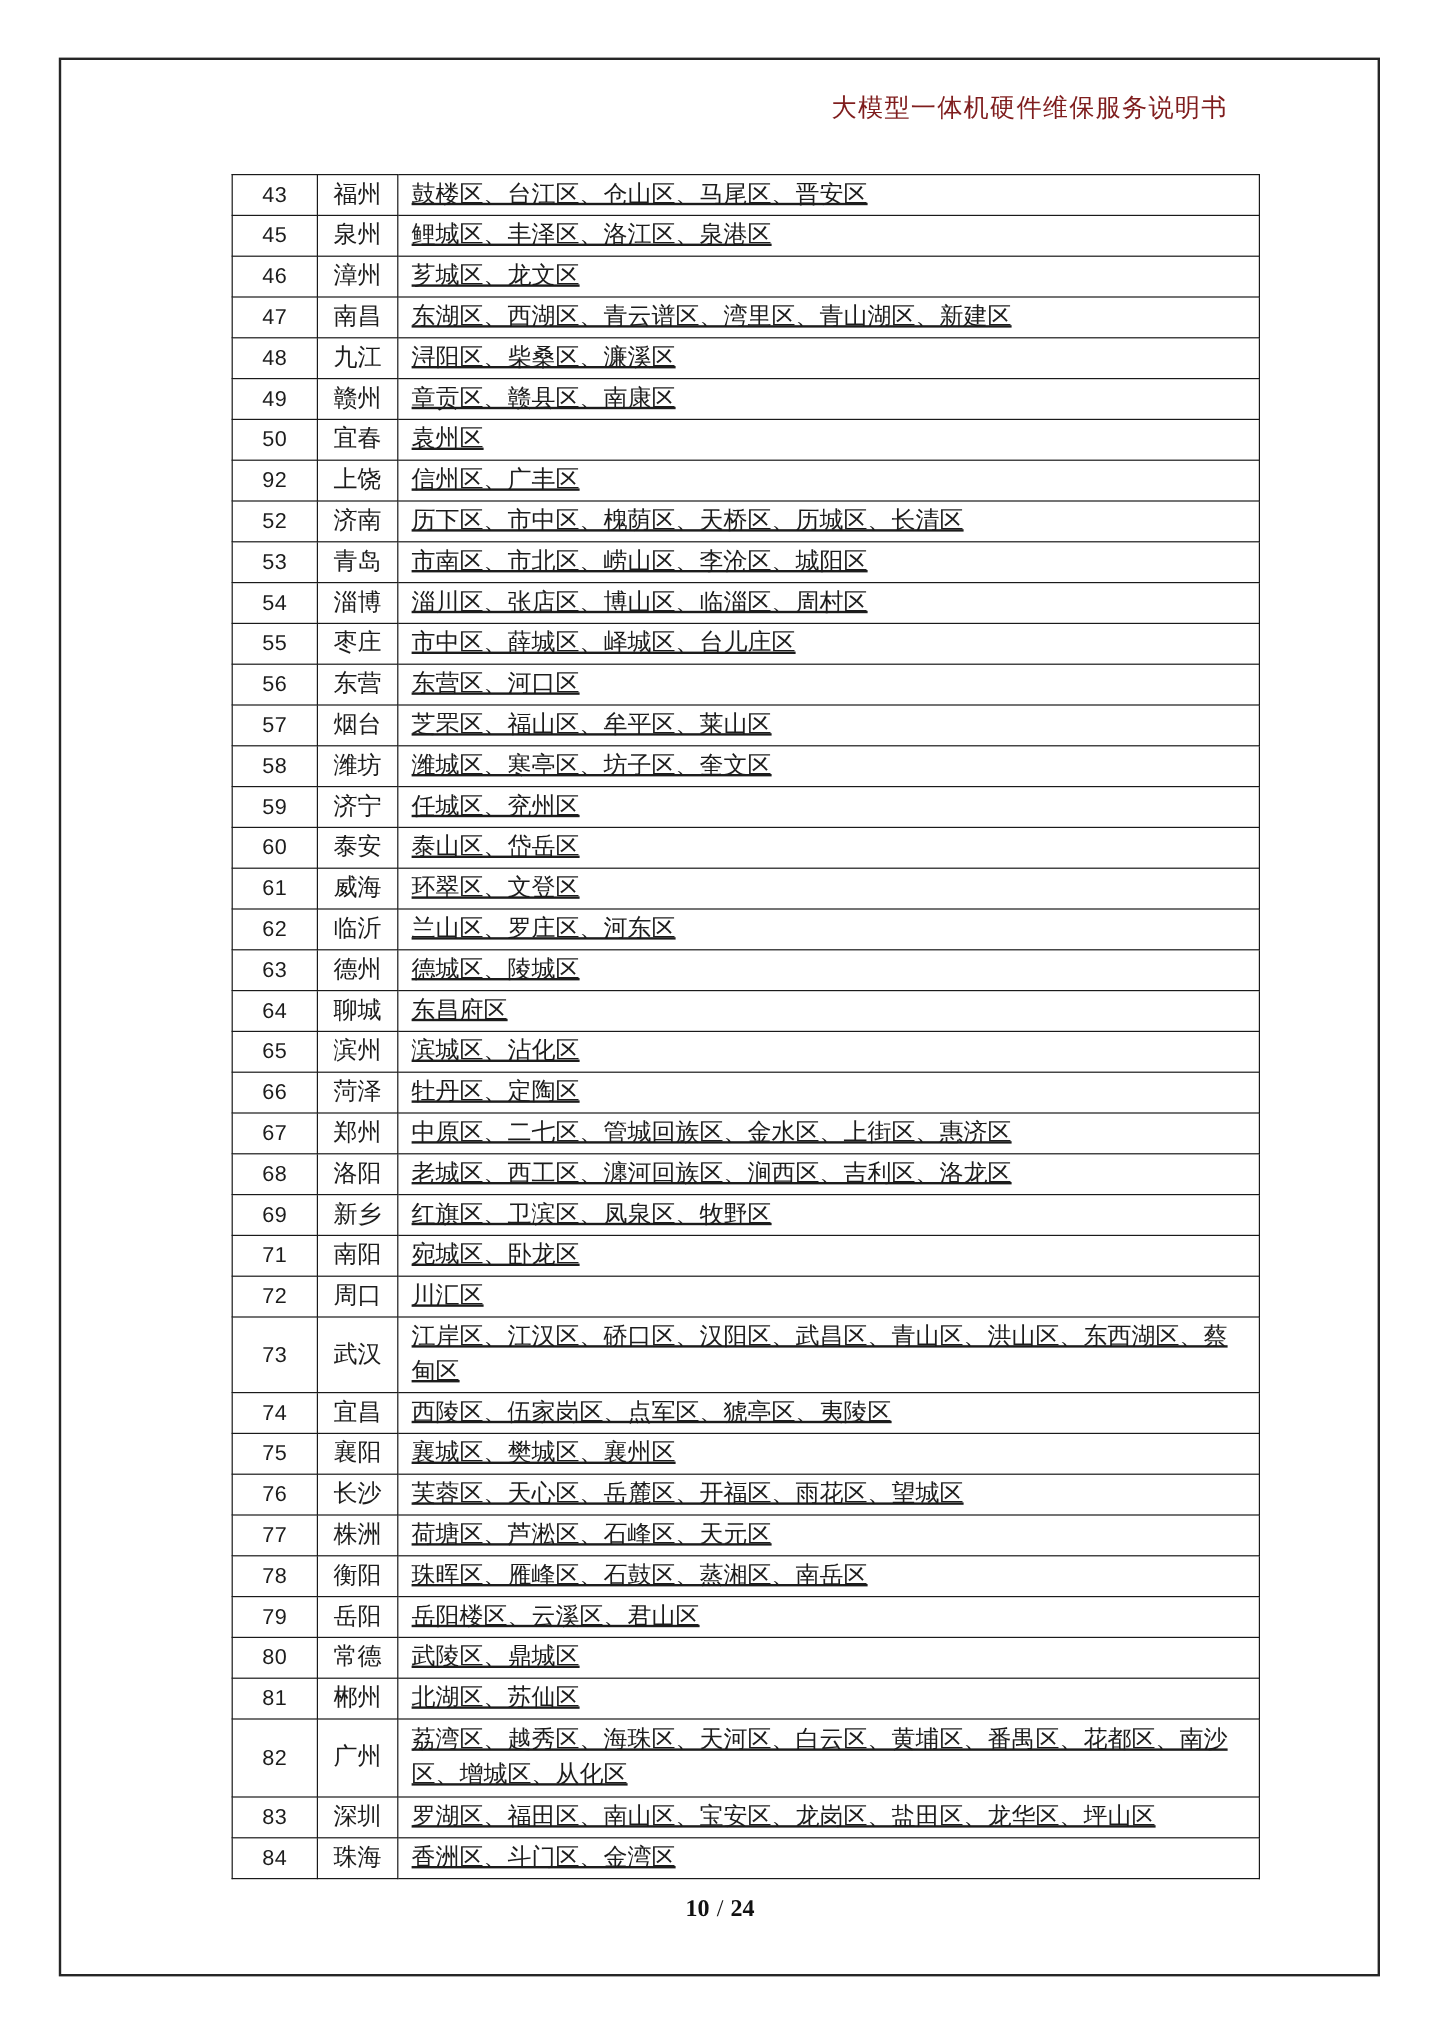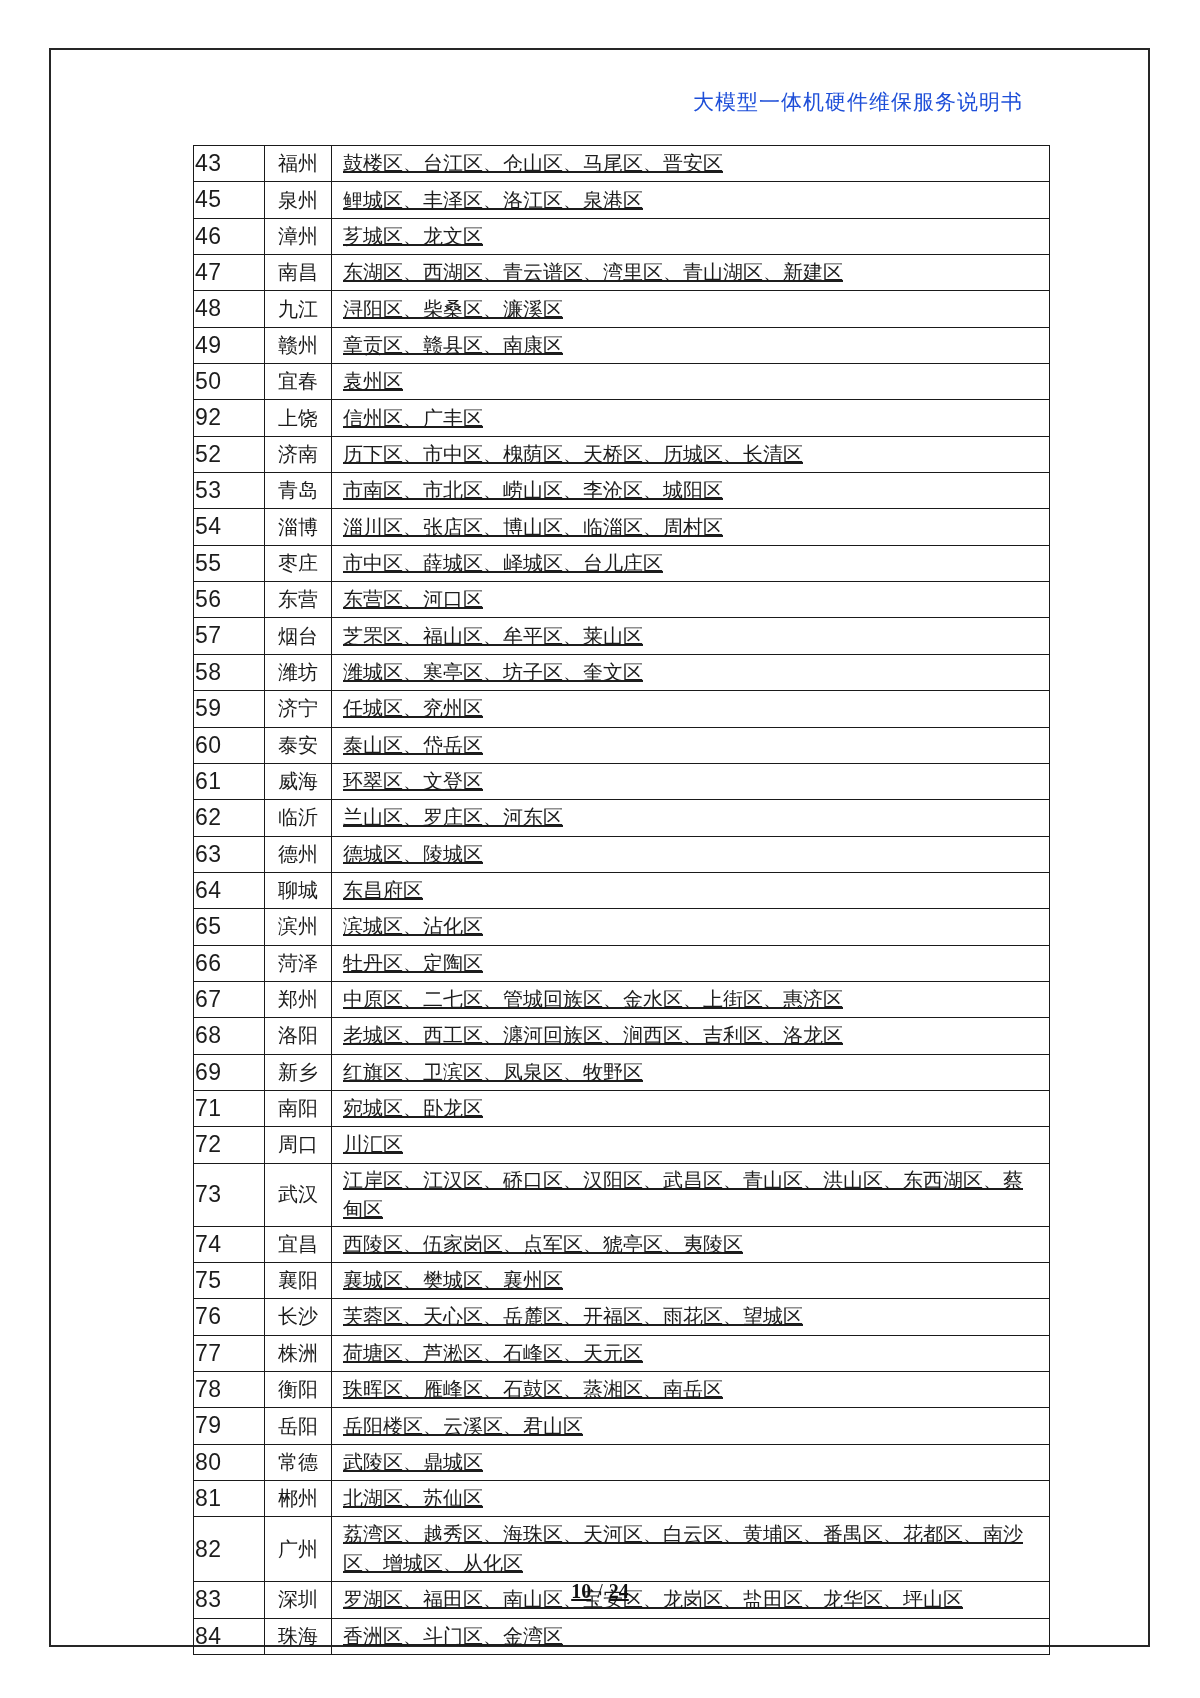--- a/index.html
+++ b/index.html
@@ -18,28 +18,28 @@
     left: 49px;
     top: 48px;
     width: 1101px;
     height: 1599px;
     border: 2px solid #262626;
     box-sizing: border-box;
     background: #ffffff;
   }
   .doc-header {
     position: absolute;
-    top: 88px;
+    top: 76px;
     left: 0;
     width: 1023px;
     text-align: right;
     font-family: "Liberation Serif", "DejaVu Serif", serif;
     font-size: 21px;
     letter-spacing: 1px;
-    color: #1d4ed8;
+    color: #7f1d1d;
     white-space: nowrap;
   }
   table.city-table {
     position: absolute;
     left: 193px;
     top: 145px;
     width: 857px;
     border-collapse: collapse;
     table-layout: fixed;
     font-size: 20px;
@@ -48,21 +48,22 @@
   table.city-table td {
     border: 1.5px solid #1a1a1a;
     height: 32.4px;
     line-height: 1.45;
     vertical-align: middle;
     box-sizing: border-box;
     overflow: hidden;
   }
   td.col-num {
     width: 71px;
-    font-size: 23px;
+    text-align: center;
+    font-size: 18px;
     letter-spacing: 0.5px;
   }
   td.col-city {
     width: 67px;
     text-align: center;
   }
   td.col-districts {
     padding: 2px 10px 2px 11px;
     text-align: left;
     word-break: break-all;
@@ -72,21 +73,21 @@
   .page-footer {
     position: absolute;
     top: 1580px;
     left: 0;
     width: 1200px;
     text-align: center;
     font-family: "Liberation Serif", "DejaVu Serif", serif;
     font-size: 20px;
     color: #111111;
   }
-  .page-footer .pnum { font-weight: bold; text-decoration: underline; }
+  .page-footer .pnum { font-weight: bold; }
   .page-footer .psep { font-weight: normal; padding: 0 6px; }
 </style>
 </head>
 <body>
 
 <div class="page-frame"></div>
 
 <div class="doc-header">大模型一体机硬件维保服务说明书</div>
 
 <table class="city-table">

